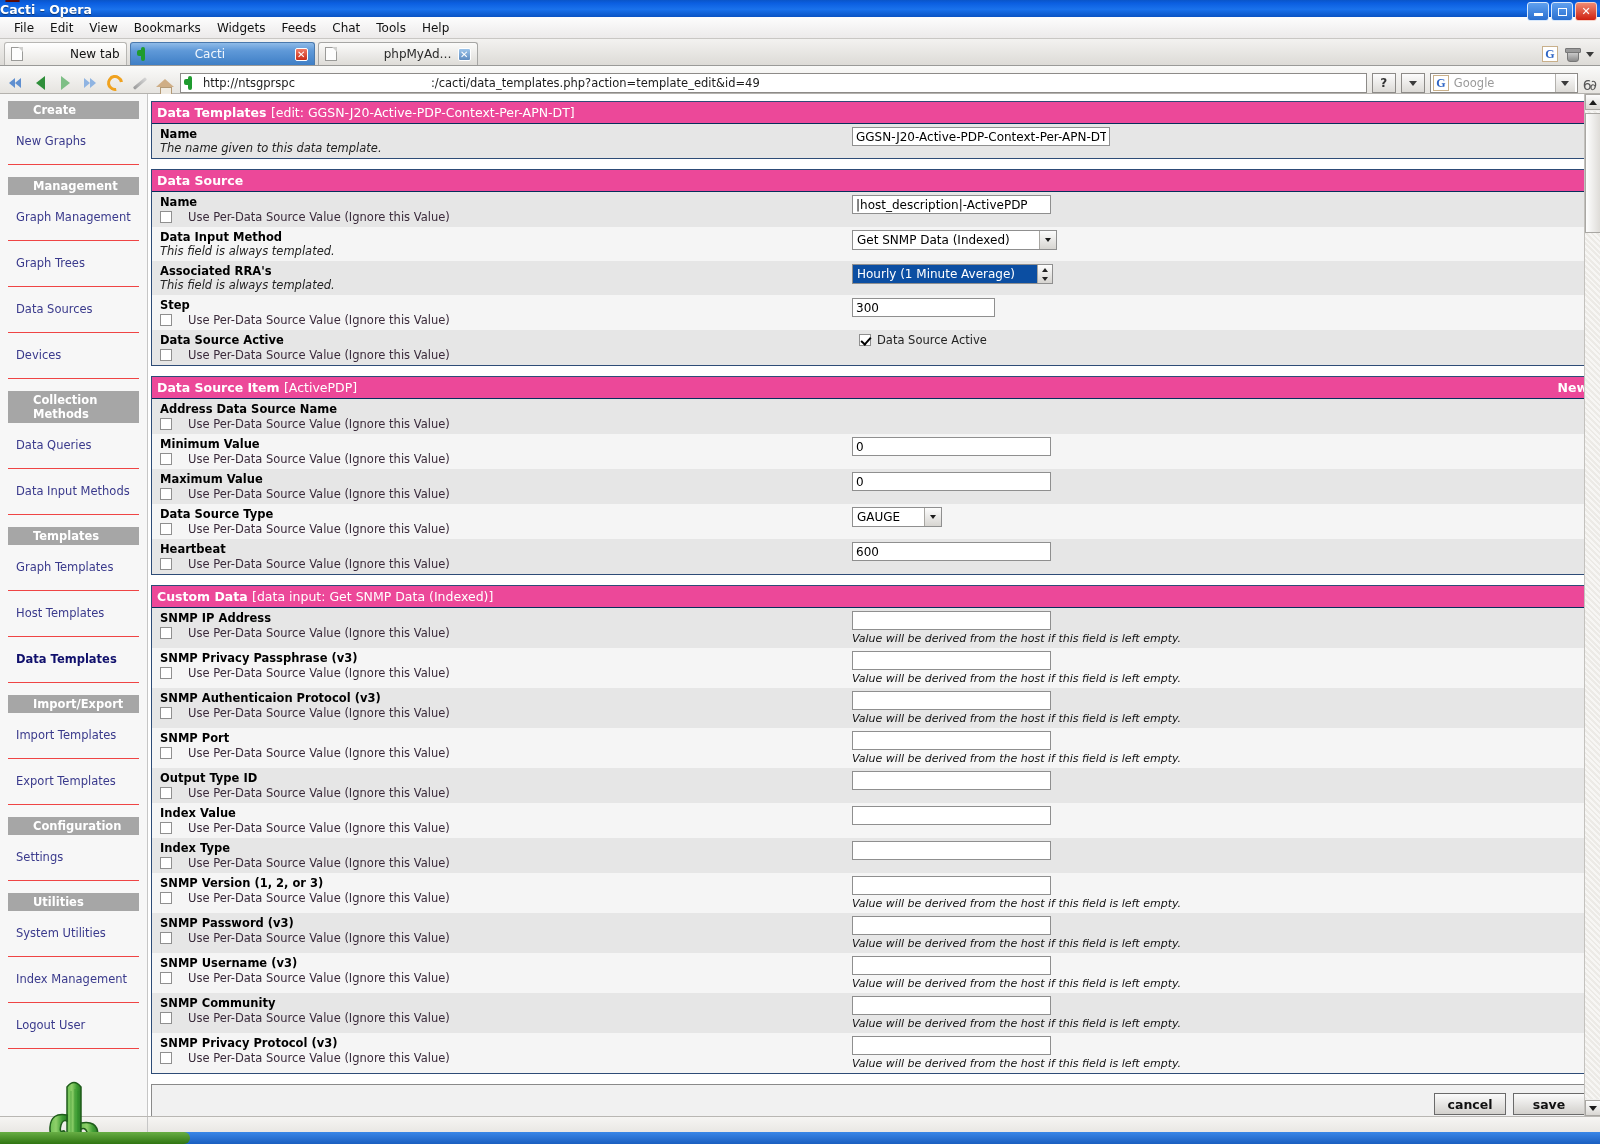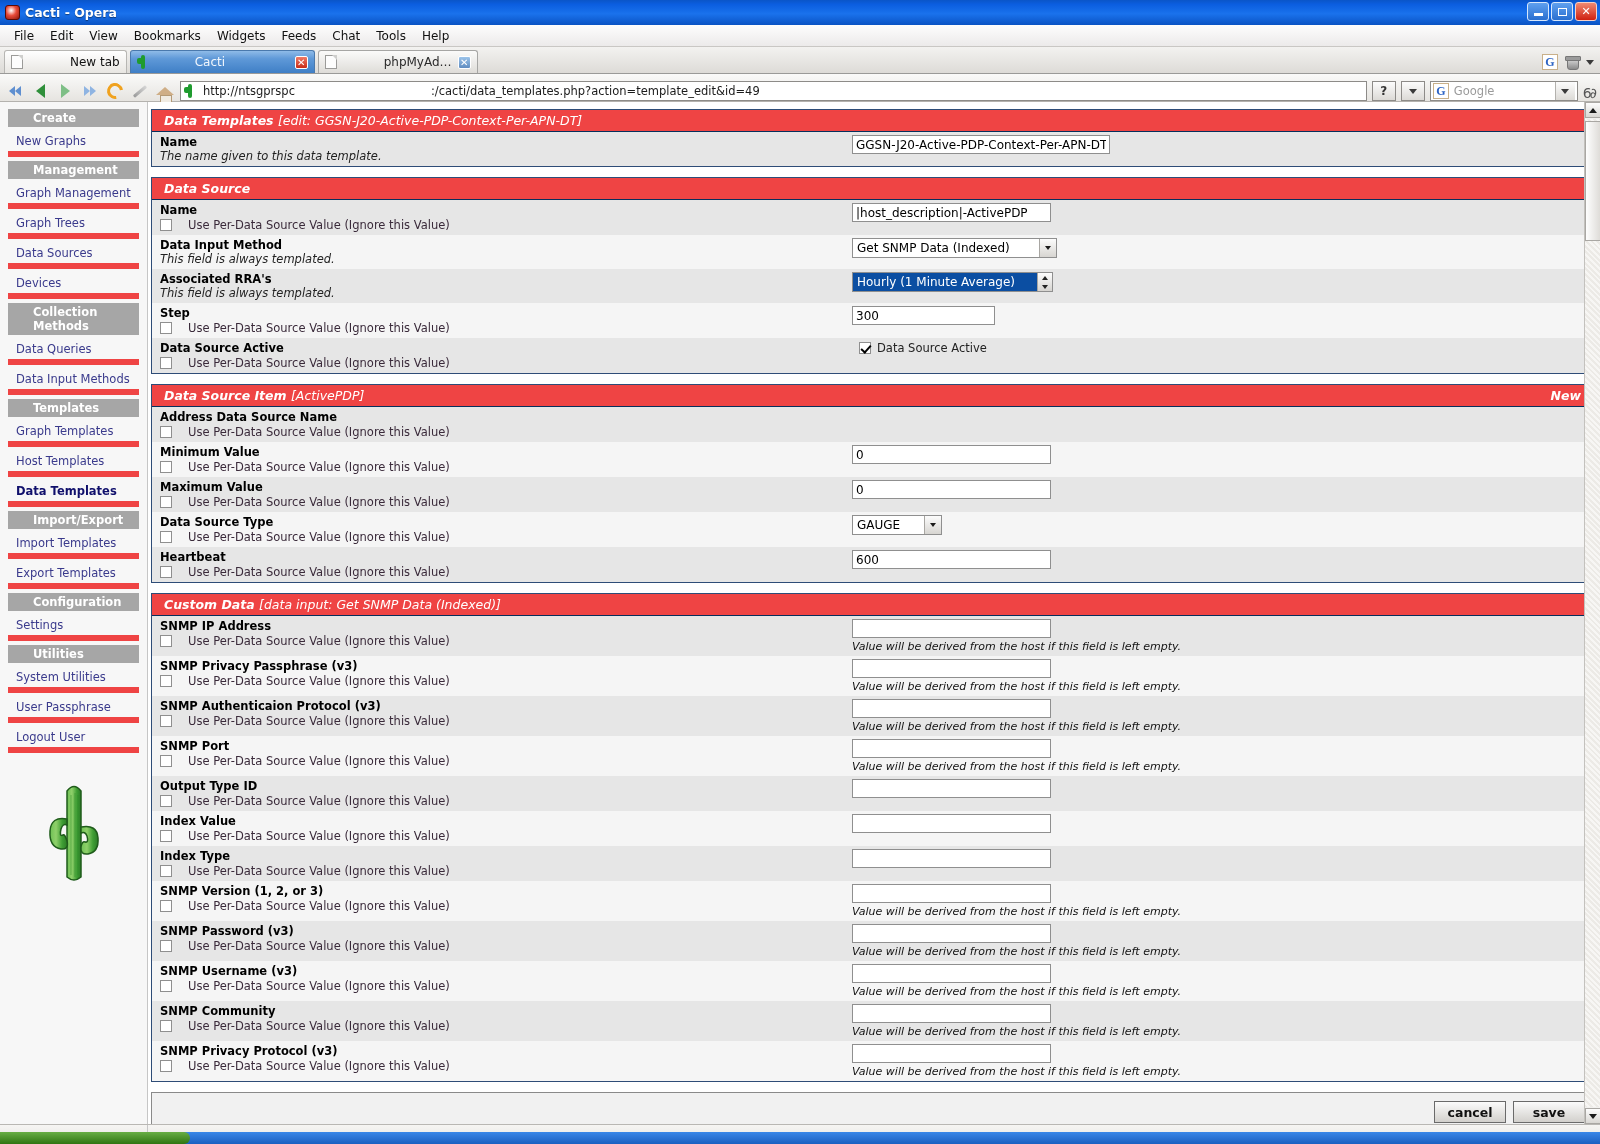--- a/index.html
+++ b/index.html
@@ -5,23 +5,23 @@
   * { box-sizing: border-box; }
   html, body { margin:0; padding:0; }
   body {
     width:1600px; height:1144px; overflow:hidden;
     font-family:"DejaVu Sans", sans-serif; font-size:12px;
     background:#ffffff;
   }
 
   
   .titlebar{
-    height:25px; width:100%;
+    height:17px; width:100%;
     background:linear-gradient(to bottom,#0a55c8 0%, #0b5ee0 18%, #1a72ec 55%, #0a53c4 100%);
-    display:flex; align-items:center; position:relative;
+    display:flex; position:relative;flex-direction:column;
   }
   .title-ico{
     width:15px;height:15px;margin-left:5px;margin-right:5px;
     border-radius:3px;background:radial-gradient(circle at 40% 35%,#ffffff 0%,#e84b3a 45%,#8d1408 100%);
     border:1px solid #5a0a04;
   }
   .title-text{color:#ffffff;font-weight:bold;font-size:12.5px;text-shadow:0 1px 1px rgba(0,0,0,.45);}
   .win-btns{position:absolute;right:3px;top:2px;display:flex;gap:2px;}
   .win-btn{
     width:22px;height:19px;border:1px solid #d7e7fb;border-radius:3px;
@@ -118,36 +118,35 @@
   }
   .sidebar{
     width:148px;background:#f7f7f7;border-right:1px solid #c6c6c6;padding-top:7px;
     flex-shrink:0;
   }
   .nav-head{
     background:#a6a6a6;color:#ffffff;font-weight:bold;font-size:11.5px;
     padding:2px 0 2px 25px;margin:0 8px 0 8px;
   }
   .nav-item{
-    color:#3a3a8c;font-size:11.5px;padding:3px 0 3px 8px;margin:4px 8px;
-    border-bottom:6px solid #ef4444;cursor:pointer;
+    color:#3a3a8c;font-size:11.5px;padding:3px 0 16px 8px;margin:12px 8px;
+    border-bottom:1px solid #ef4444;cursor:pointer;
   }
   .nav-item.sel{color:#10106c;font-weight:bold;}
   .cactus-wrap{margin-top:26px;display:flex;justify-content:center;}
 
   .content{
     flex:1;padding:7px 6px 0 3px;overflow:hidden;position:relative;
   }
 
   .box{border:1px solid #2e4c77;margin-bottom:10px;background:#fff;}
   .box-head{
-    background:#ef4444;color:#ffffff;font-size:12.5px;font-weight:bold;
-    padding:3px 12px;display:flex;justify-content:space-between;align-items:center;
+    background:#ec4899;color:#ffffff;font-size:12.5px;font-weight:bold;
+    padding:3px 5px;display:flex;justify-content:space-between;align-items:center;
     border-bottom:1px solid #072f5c;
-    font-style:italic;
   }
   .box-head .sub{font-weight:normal;}
   .box-head .new-link{color:#ffffff;font-weight:bold;font-size:12.5px;}
 
   .row{display:flex;align-items:flex-start;min-height:26px;}
   .row.alt0{background:#e6e6e6;}
   .row.alt1{background:#f5f5f5;}
   .row-left{width:700px;padding:3px 0 3px 8px;flex-shrink:0;}
   .row-right{flex:1;padding:3px 0 3px 0;}
   .lbl{font-weight:bold;font-size:11.5px;color:#000;line-height:14px;}
@@ -366,21 +365,21 @@
 
     <div class="nav-head">Import/Export</div>
     <div class="nav-item">Import Templates</div>
     <div class="nav-item">Export Templates</div>
 
     <div class="nav-head">Configuration</div>
     <div class="nav-item">Settings</div>
 
     <div class="nav-head">Utilities</div>
     <div class="nav-item">System Utilities</div>
-    <div class="nav-item">User Passphrase</div>
+    <div class="nav-item">Index Management</div>
     <div class="nav-item">Logout User</div>
 
     <div class="cactus-wrap">
       <svg width="86" height="110" viewBox="0 0 86 110">
         <defs>
           <linearGradient id="cg" x1="0" y1="0" x2="1" y2="0">
             <stop offset="0%" stop-color="#6ec054"></stop>
             <stop offset="35%" stop-color="#8fd06a"></stop>
             <stop offset="70%" stop-color="#3f9e34"></stop>
             <stop offset="100%" stop-color="#2b7c26"></stop>

